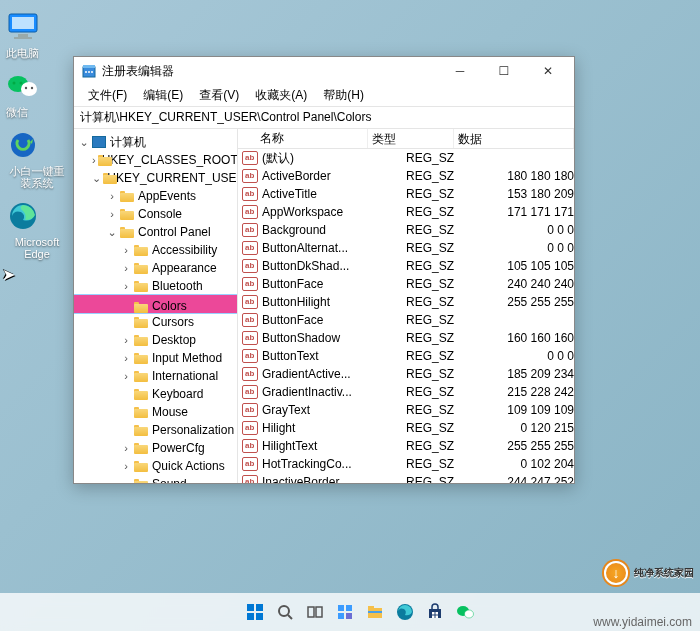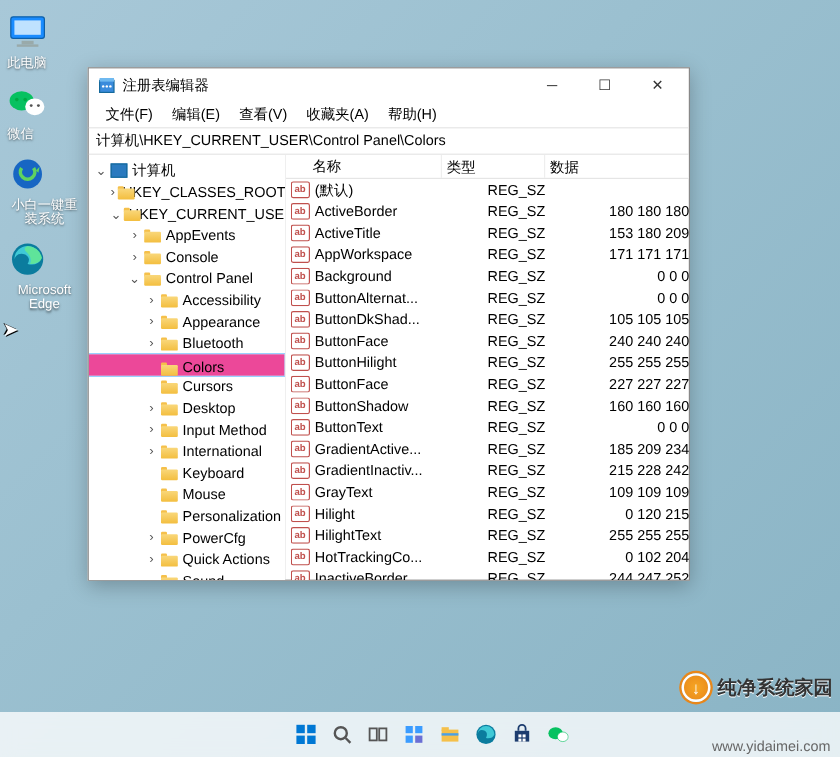--- a/index.html
+++ b/index.html
@@ -44,21 +44,21 @@
   .reg-ico::before { content:''; position:absolute; inset:0; background:#fff; border:1px solid #c0504d; border-radius:2px; }
   .reg-ico::after { content:'ab'; position:absolute; left:3px; top:0px; font-size:8px; color:#c0504d; font-weight:bold; line-height:14px; }
   .c-name { width:130px; display:flex; align-items:center; white-space:nowrap; overflow:hidden; text-overflow:ellipsis; }
   .c-type { width:86px; padding-left:4px; }
   .c-data { flex:1; padding-left:4px; white-space:nowrap; overflow:hidden; text-overflow:ellipsis; }
   .taskbar { position:absolute; left:0; right:0; bottom:0; height:38px; background:rgba(255,255,255,.78); backdrop-filter:blur(6px); display:flex; align-items:center; justify-content:space-between; padding:0 8px; }
   .tb-center { display:flex; gap:6px; margin:0 auto; }
   .tb-item { width:24px; height:24px; display:flex; align-items:center; justify-content:center; cursor:pointer; }
   .watermark-r { position:absolute; right:6px; bottom:46px; display:flex; align-items:center; gap:6px; }
   .watermark-r-logo { width:24px; height:24px; border-radius:50%; background:radial-gradient(#f6a623,#e8871a); border:2px solid #fff; box-shadow:0 0 0 2px #e8871a; display:flex; align-items:center; justify-content:center; font-size:14px; color:#fff;}
-  .watermark-r-txt { font-size:16px; font-weight:700; color:#333; text-shadow:0 1px 0 #fff; }
+  .watermark-r-txt { font-size:10px; font-weight:700; color:#333; text-shadow:0 1px 0 #fff; }
   .watermark-b { position:absolute; right:8px; bottom:2px; font-size:12px; color:#666; }
   .cursor { position:absolute; left:2px; top:265px; font-size:16px; color:#fff; text-shadow:1px 1px 0 #000, -1px -1px 0 #000; pointer-events:none;}
 
   svg { display:block; }
 </style>
 </head>
 <body>
 
 <div class="desktop-icons">
   <div class="d-icon">
@@ -319,21 +319,20 @@
             </div>
             <div class="c-type">REG_SZ</div>
             <div class="c-data">255 255 255</div>
           </div>
           <div class="list-row">
             <div class="c-name">
               <span class="reg-ico"></span>
               <span>ButtonFace</span>
             </div>
             <div class="c-type">REG_SZ</div>
-            <div class="c-data">227 227 227</div>
           </div>
           <div class="list-row">
             <div class="c-name">
               <span class="reg-ico"></span>
               <span>ButtonShadow</span>
             </div>
             <div class="c-type">REG_SZ</div>
             <div class="c-data">160 160 160</div>
           </div>
           <div class="list-row">

